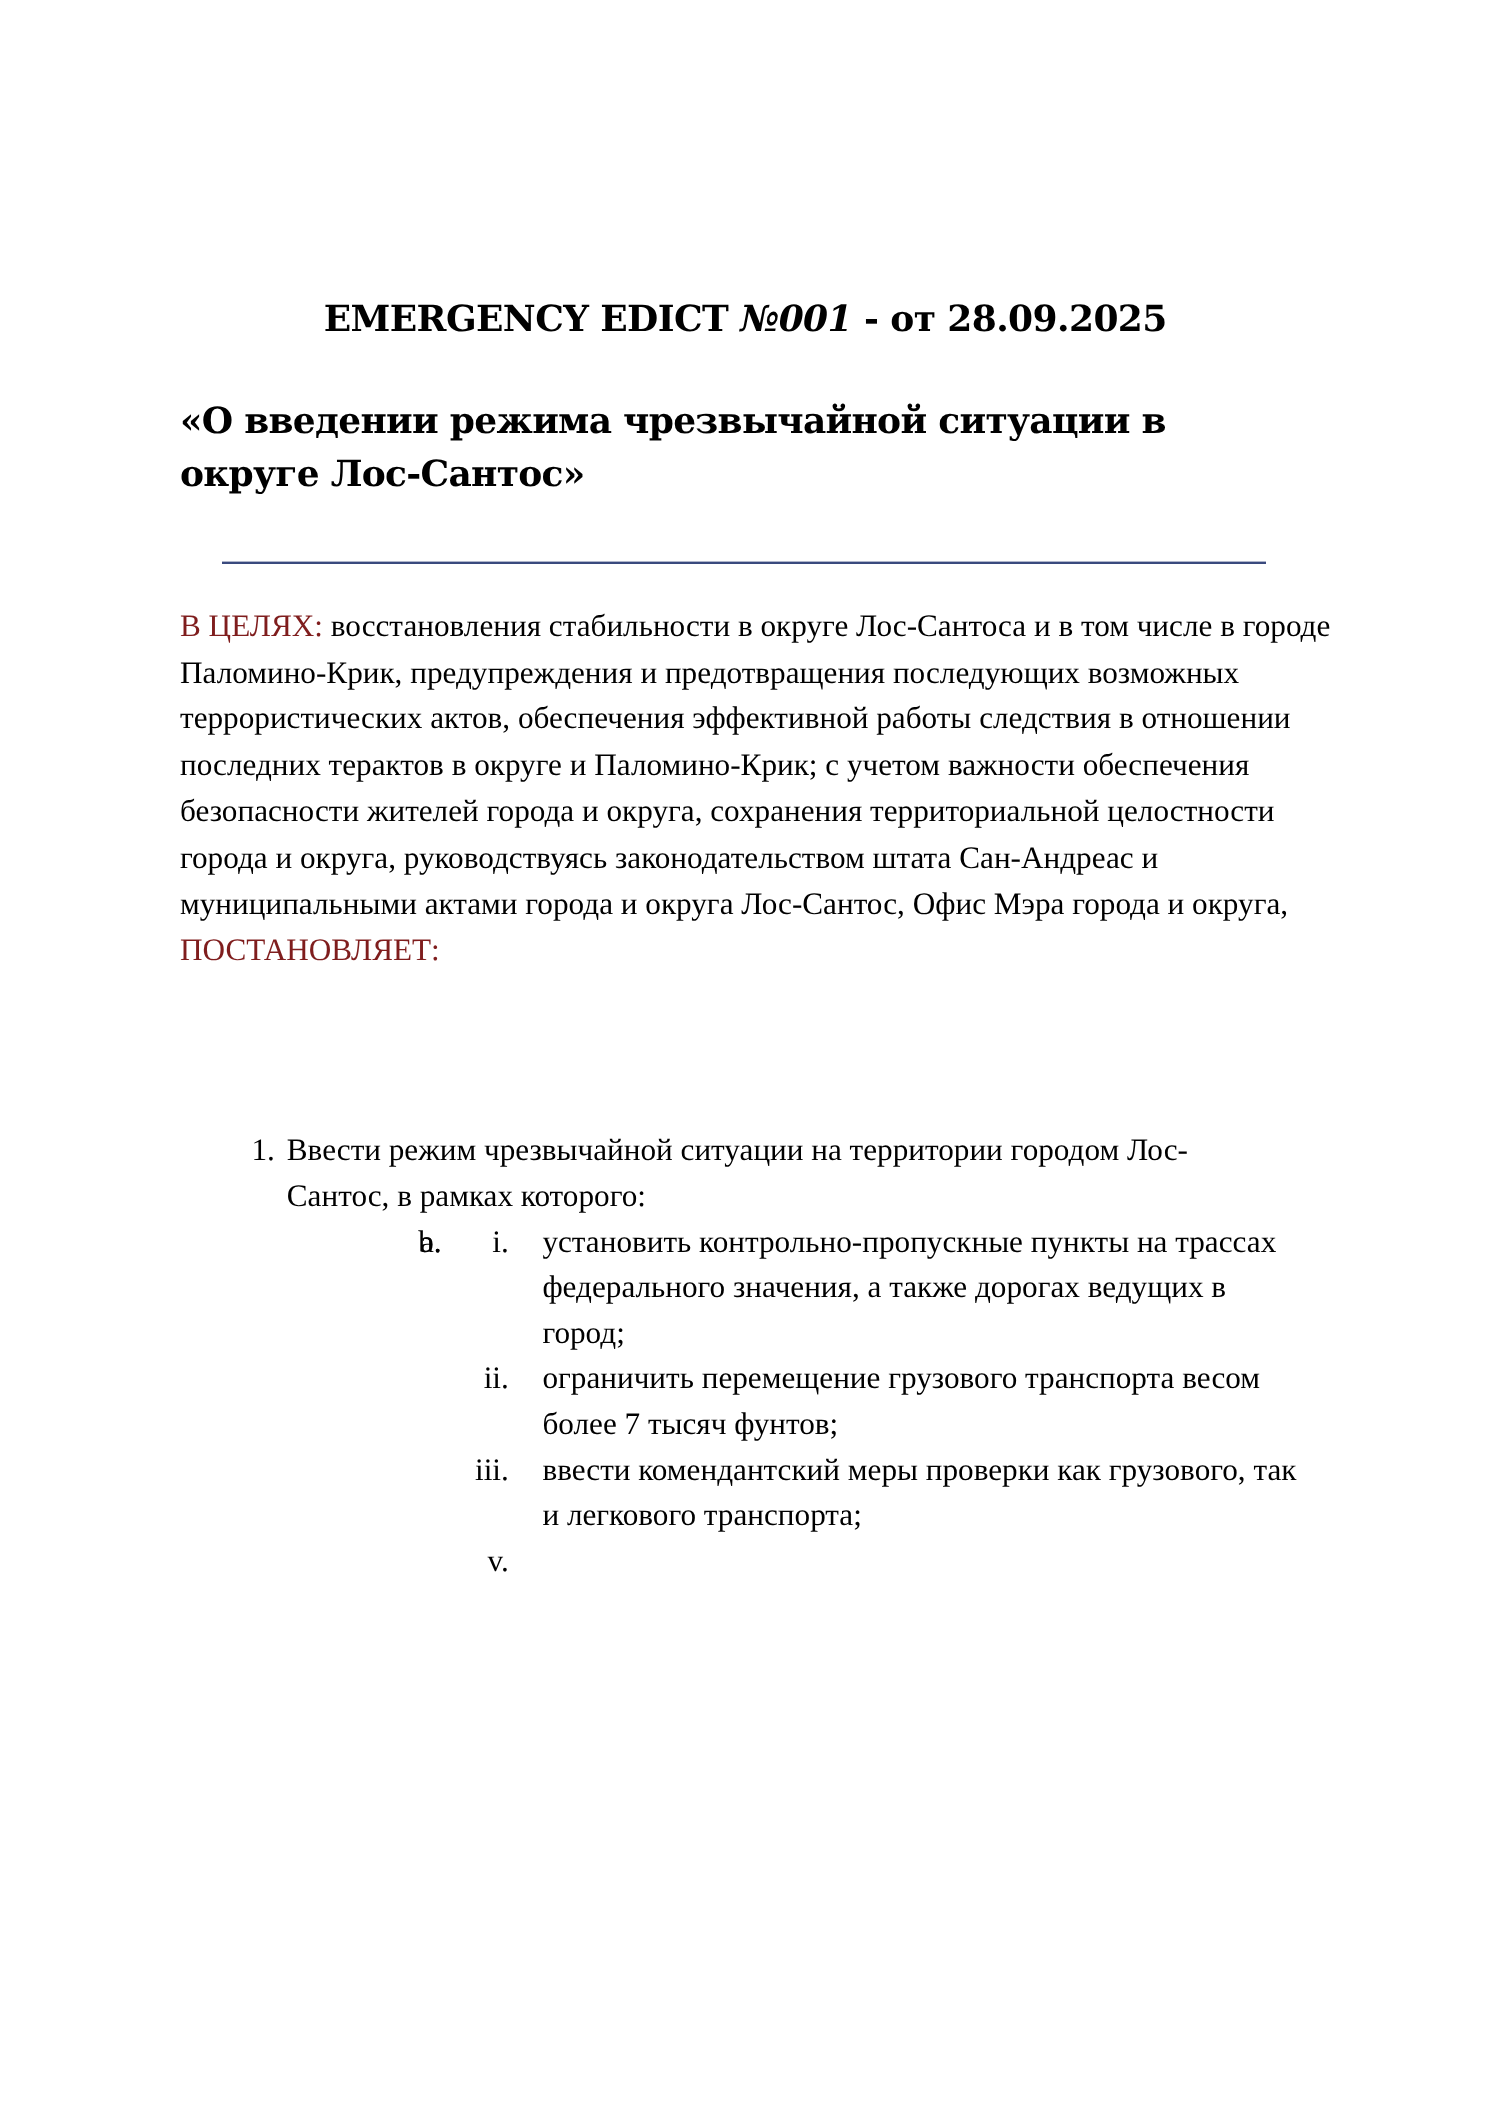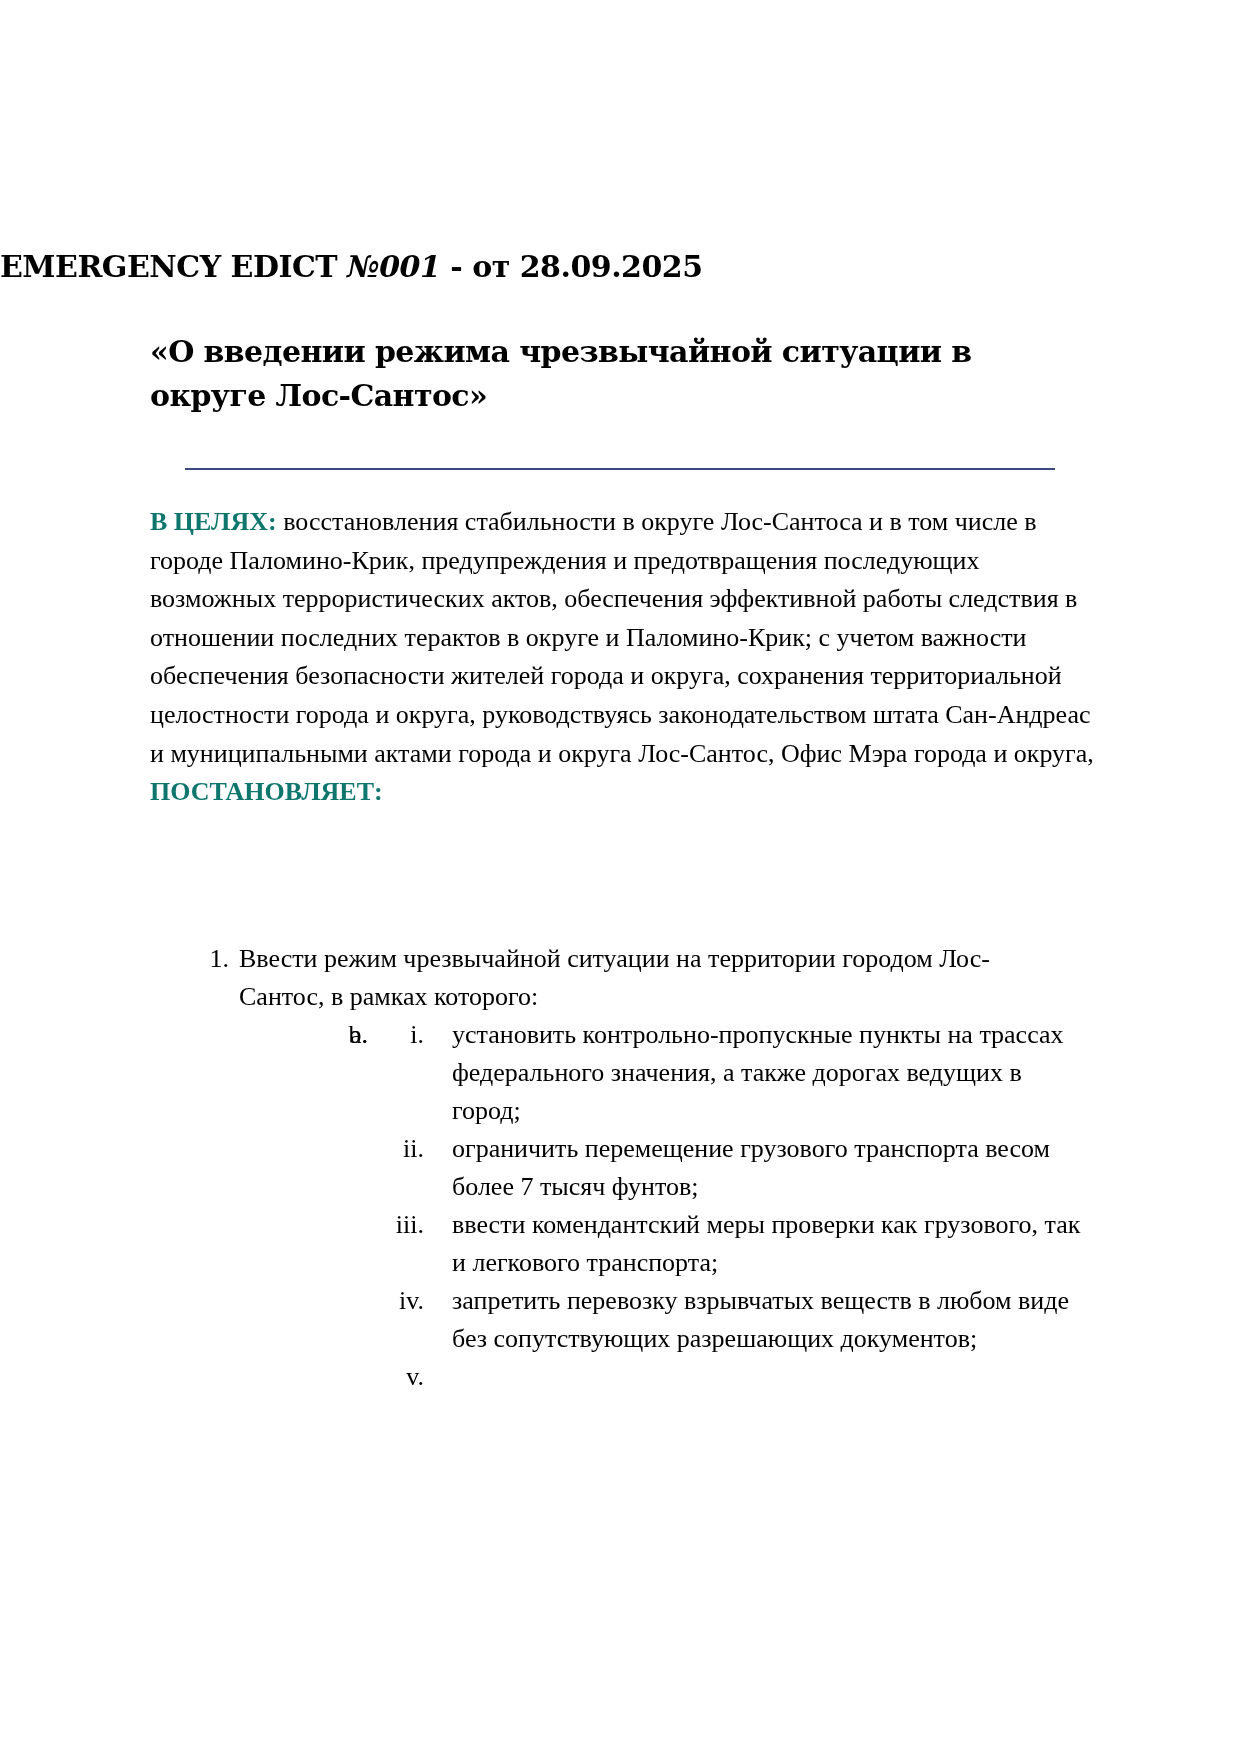--- a/index.html
+++ b/index.html
@@ -13,20 +13,21 @@
       position: relative;
       overflow: hidden;
       font-family: "Liberation Serif", "DejaVu Serif", serif;
       color: #000000;
     }
     .title {
       position: absolute;
       left: 0;
       width: 1242px;
       top: 247px;
+      text-align: center;
       font-family: "DejaVu Serif", "Liberation Serif", serif;
       font-weight: bold;
       font-size: 30px;
       letter-spacing: -0.5px;
       line-height: 40px;
     }
     .title .num {
       font-style: italic;
     }
     .subtitle {
@@ -51,22 +52,22 @@
     }
     .preamble {
       position: absolute;
       left: 150px;
       width: 960px;
       top: 503px;
       font-size: 26px;
       line-height: 38.6px;
     }
     .accent {
-      color: #0f766e;
-      font-weight: bold;
+      color: #7f1d1d;
+      font-weight: normal;
     }
     .list {
       position: absolute;
       left: 0;
       top: 940px;
       width: 1242px;
       font-size: 26px;
       line-height: 38px;
     }
     .item {
@@ -115,19 +116,15 @@
   </div>
   <div class="item lvl3">
     <span class="marker">ii.</span>
     <span>ограничить перемещение грузового транспорта весом более 7 тысяч фунтов;</span>
   </div>
   <div class="item lvl3">
     <span class="marker">iii.</span>
     <span>ввести комендантский меры проверки как грузового, так и легкового транспорта;</span>
   </div>
   <div class="item lvl3">
-    <span class="marker">iv.</span>
-    <span>запретить перевозку взрывчатых веществ в любом виде без сопутствующих разрешающих документов;</span>
-  </div>
-  <div class="item lvl3">
     <span class="marker">v.</span>
   </div>
 </div>
 
 </body></html>

